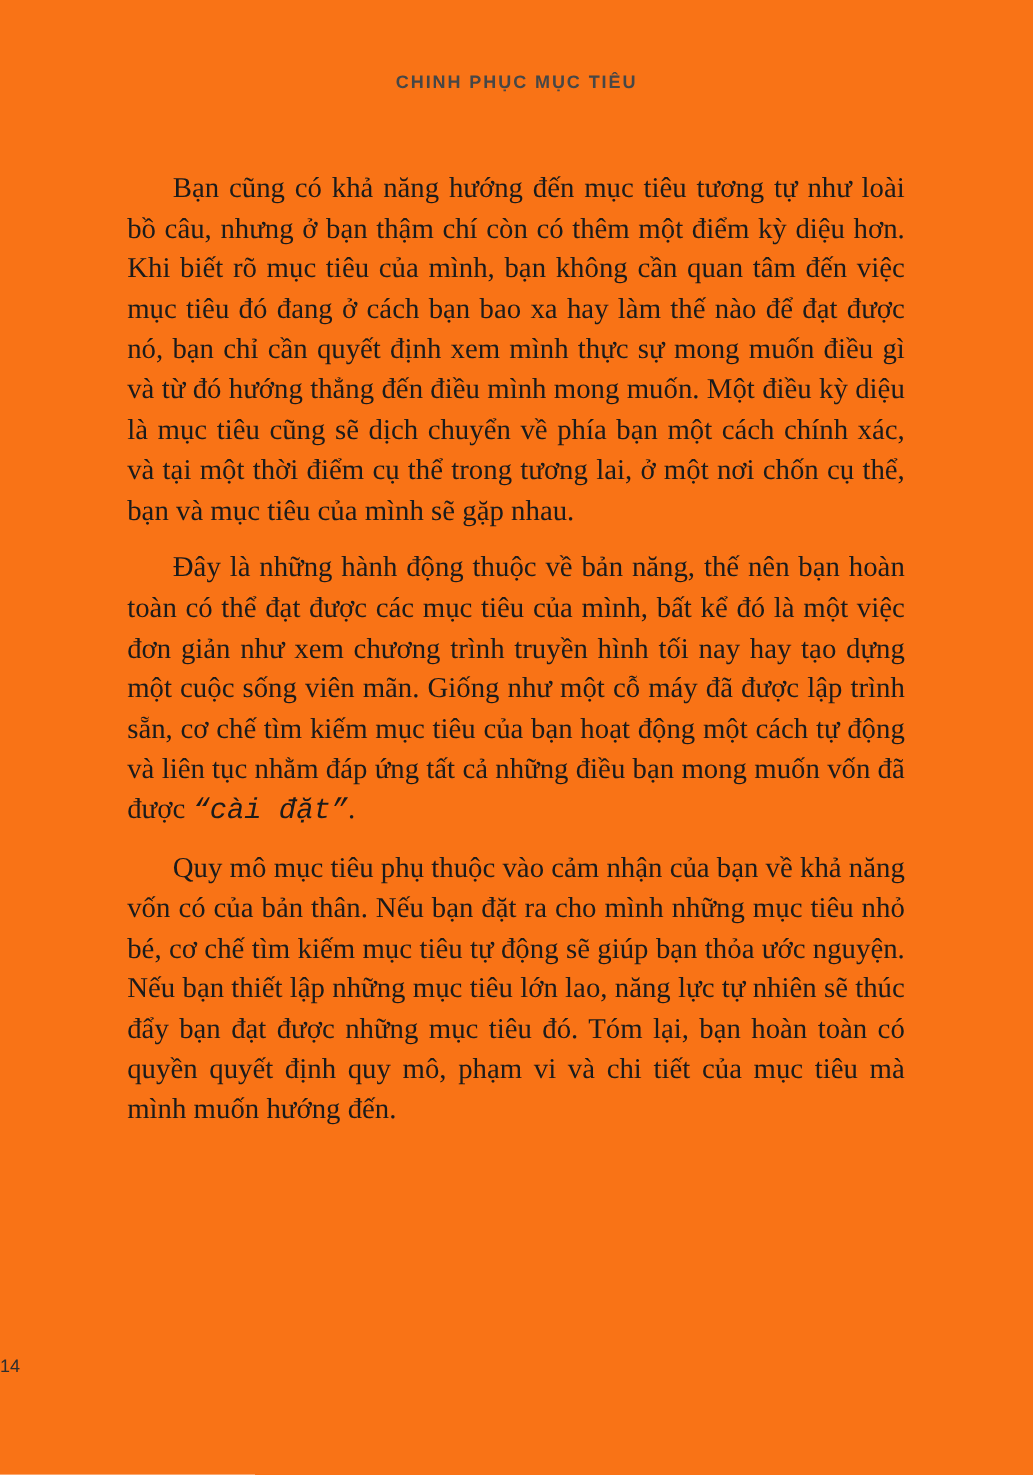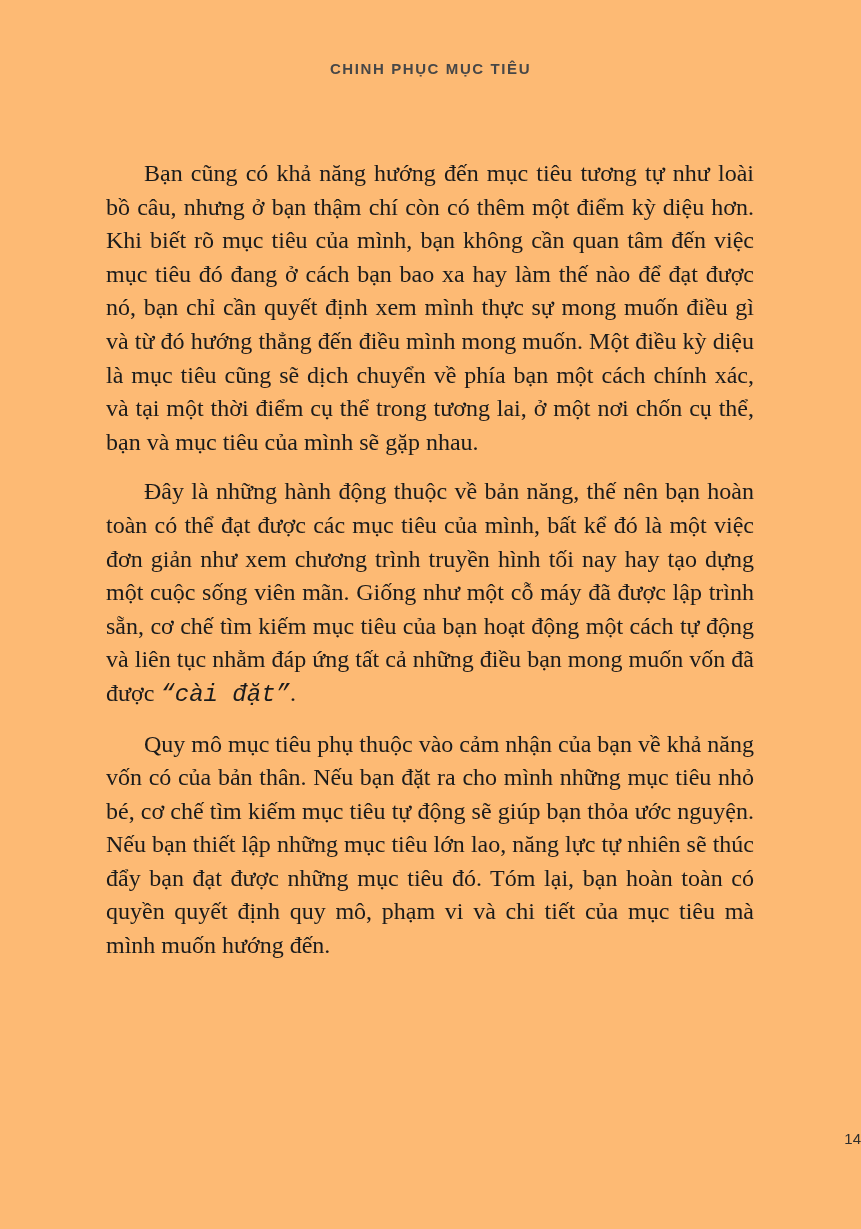--- a/index.html
+++ b/index.html
@@ -8,21 +8,21 @@
     width: 861px;
     height: 1229px;
     position: relative;
     font-family: "Liberation Serif", serif;
   }
   .page {
     position: absolute;
     inset: 0;
     width: 861px;
     height: 1229px;
-    background: #fdba74;
+    background: #f97316;
     overflow: hidden;
   }
   .running-head {
     position: absolute;
     top: 60px;
     left: 0;
     width: 100%;
     text-align: center;
     font-family: "Liberation Sans", sans-serif;
     font-size: 15px;
@@ -35,31 +35,31 @@
     top: 141px;
     left: 106px;
     width: 648px;
     font-size: 24px;
     line-height: 33.6px;
     color: #1b1b1b;
     text-align: justify;
     text-justify: inter-word;
   }
   .body-text p {
-    margin: 16px 0 14px 0;
+    margin: 0 0 14px 0;
     text-indent: 38px;
   }
   .body-text p:last-child { margin-bottom: 0; }
   .emph { font-style: italic; font-family: Liberation Mono, monospace; }
   .page-number {
     position: absolute;
     top: 1130px;
     left: 0;
     width: 100%;
-    text-align: right;
+    text-align: left;
     font-family: "Liberation Sans", sans-serif;
     font-size: 15px;
     color: #2e2e2e;
   }
 </style>
 </head>
 <body>
 
 <div class="page">
 

